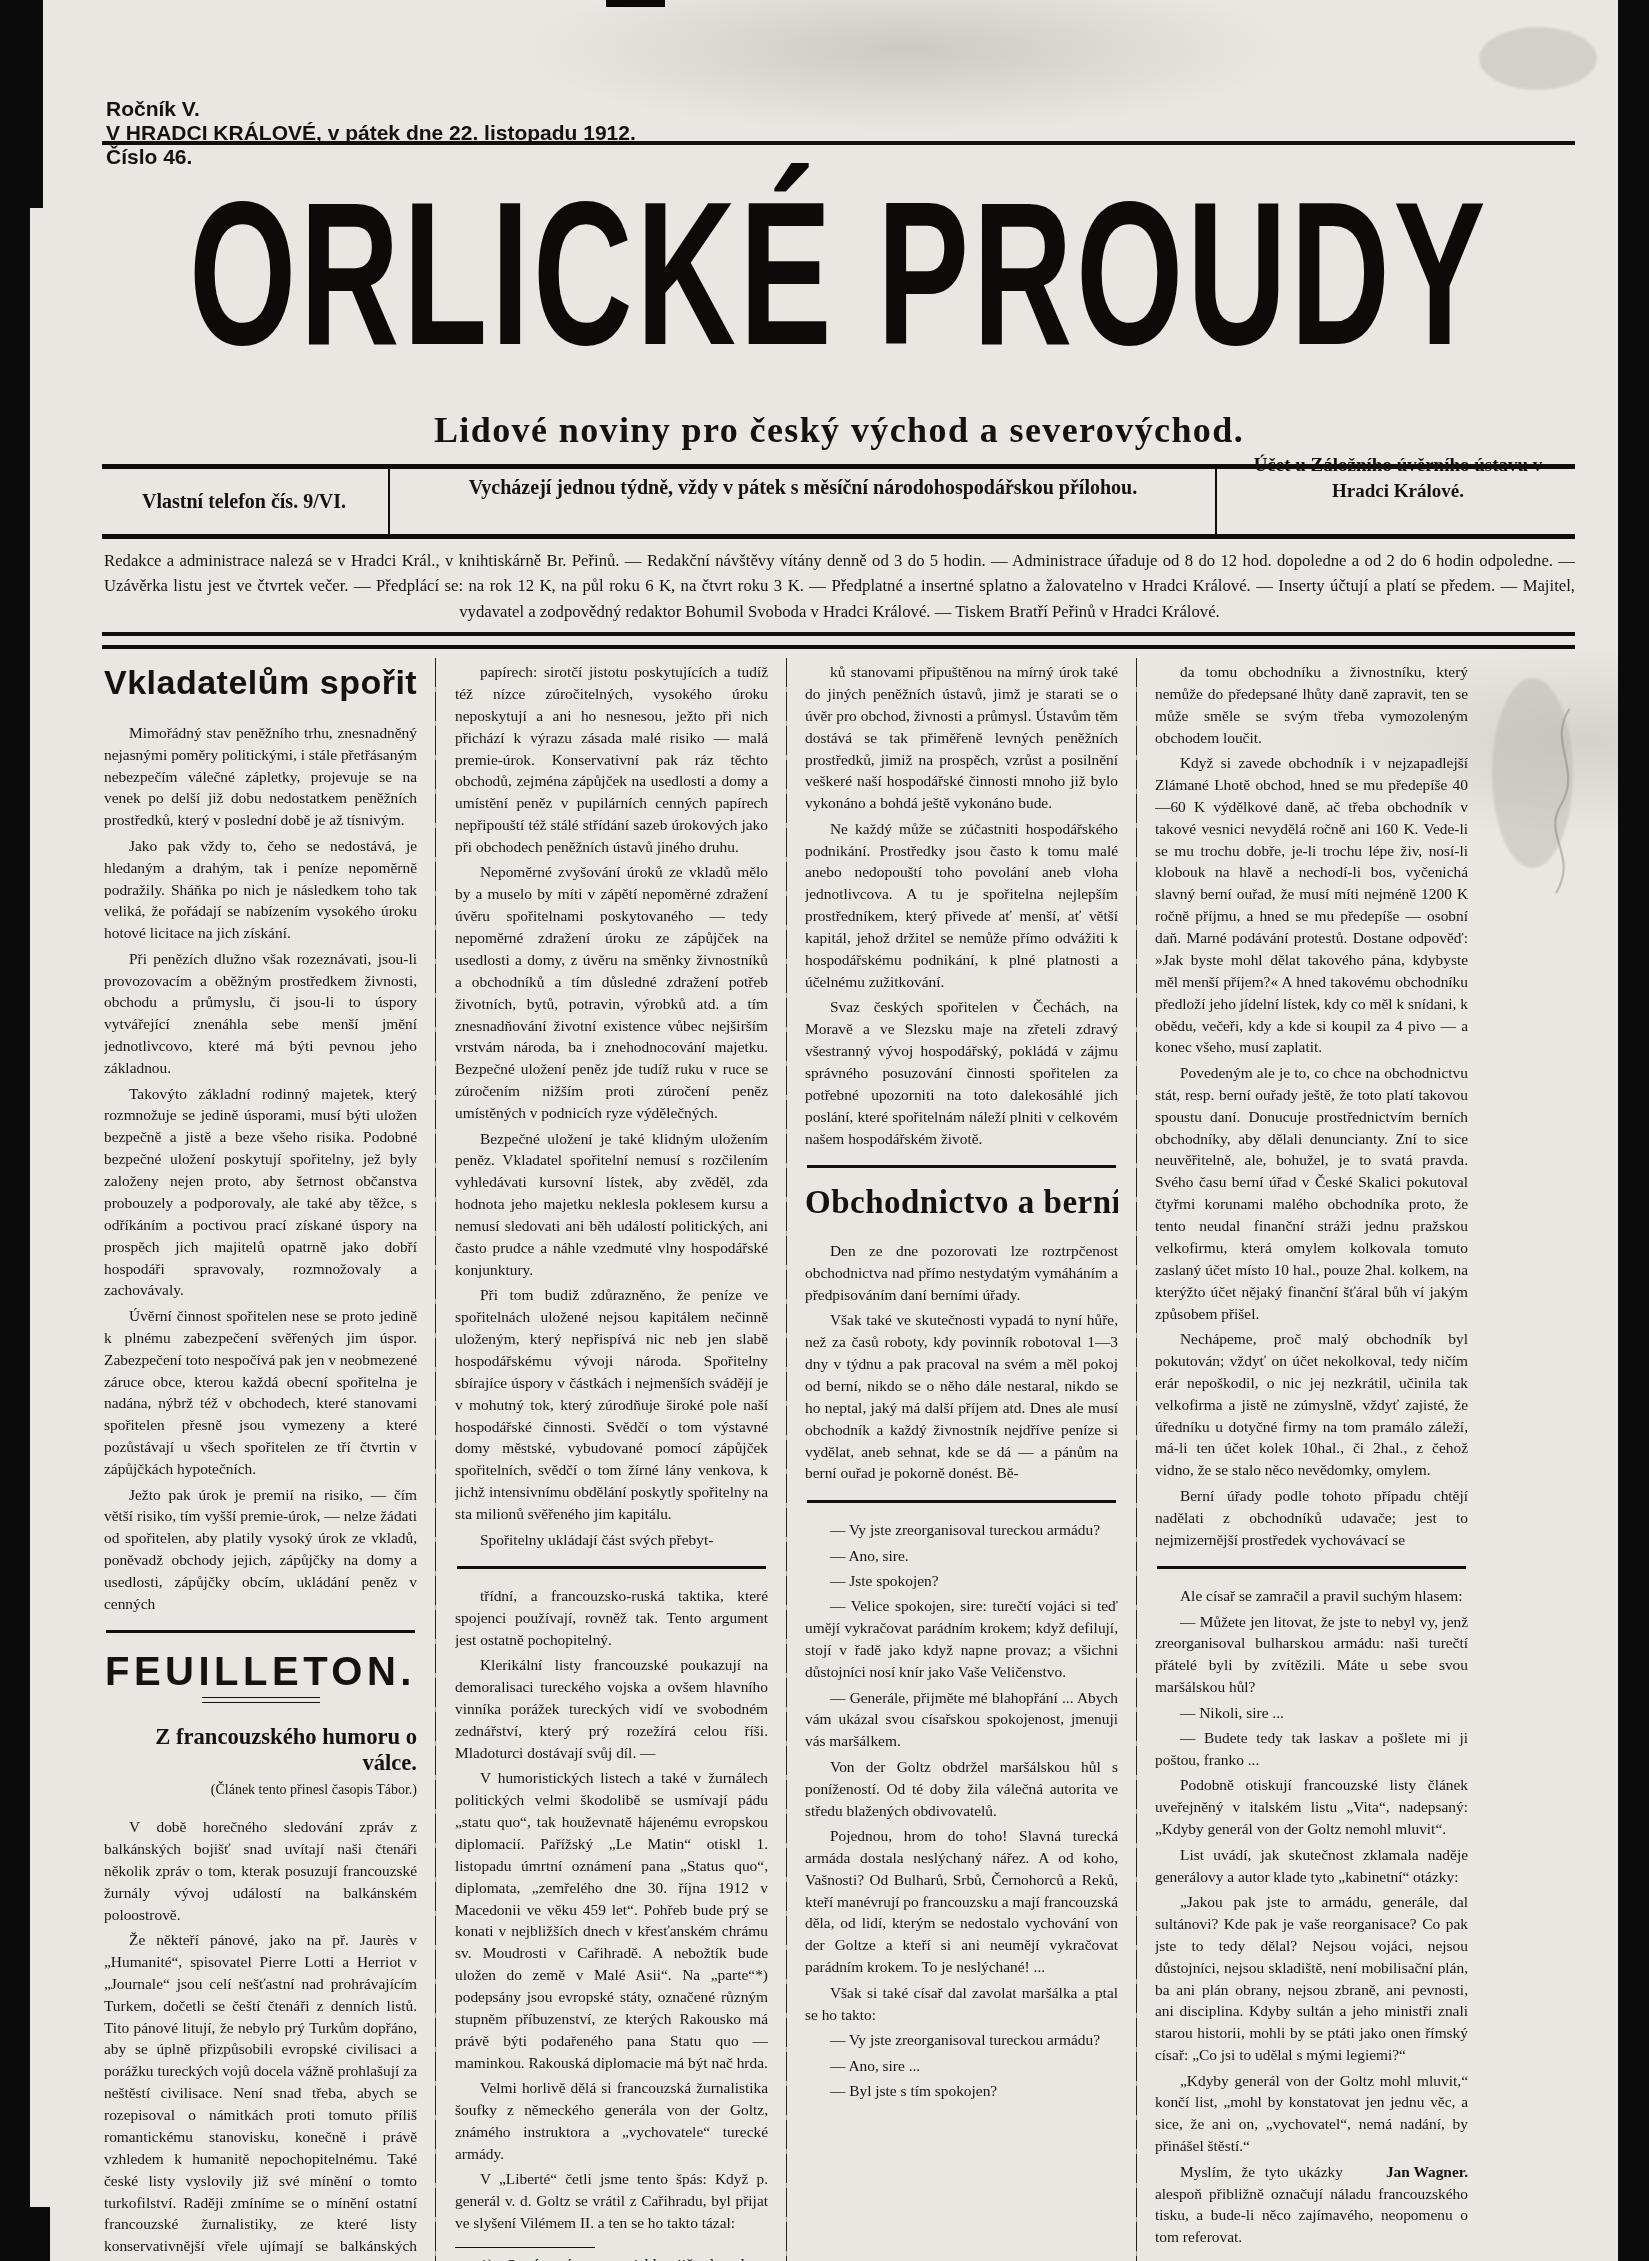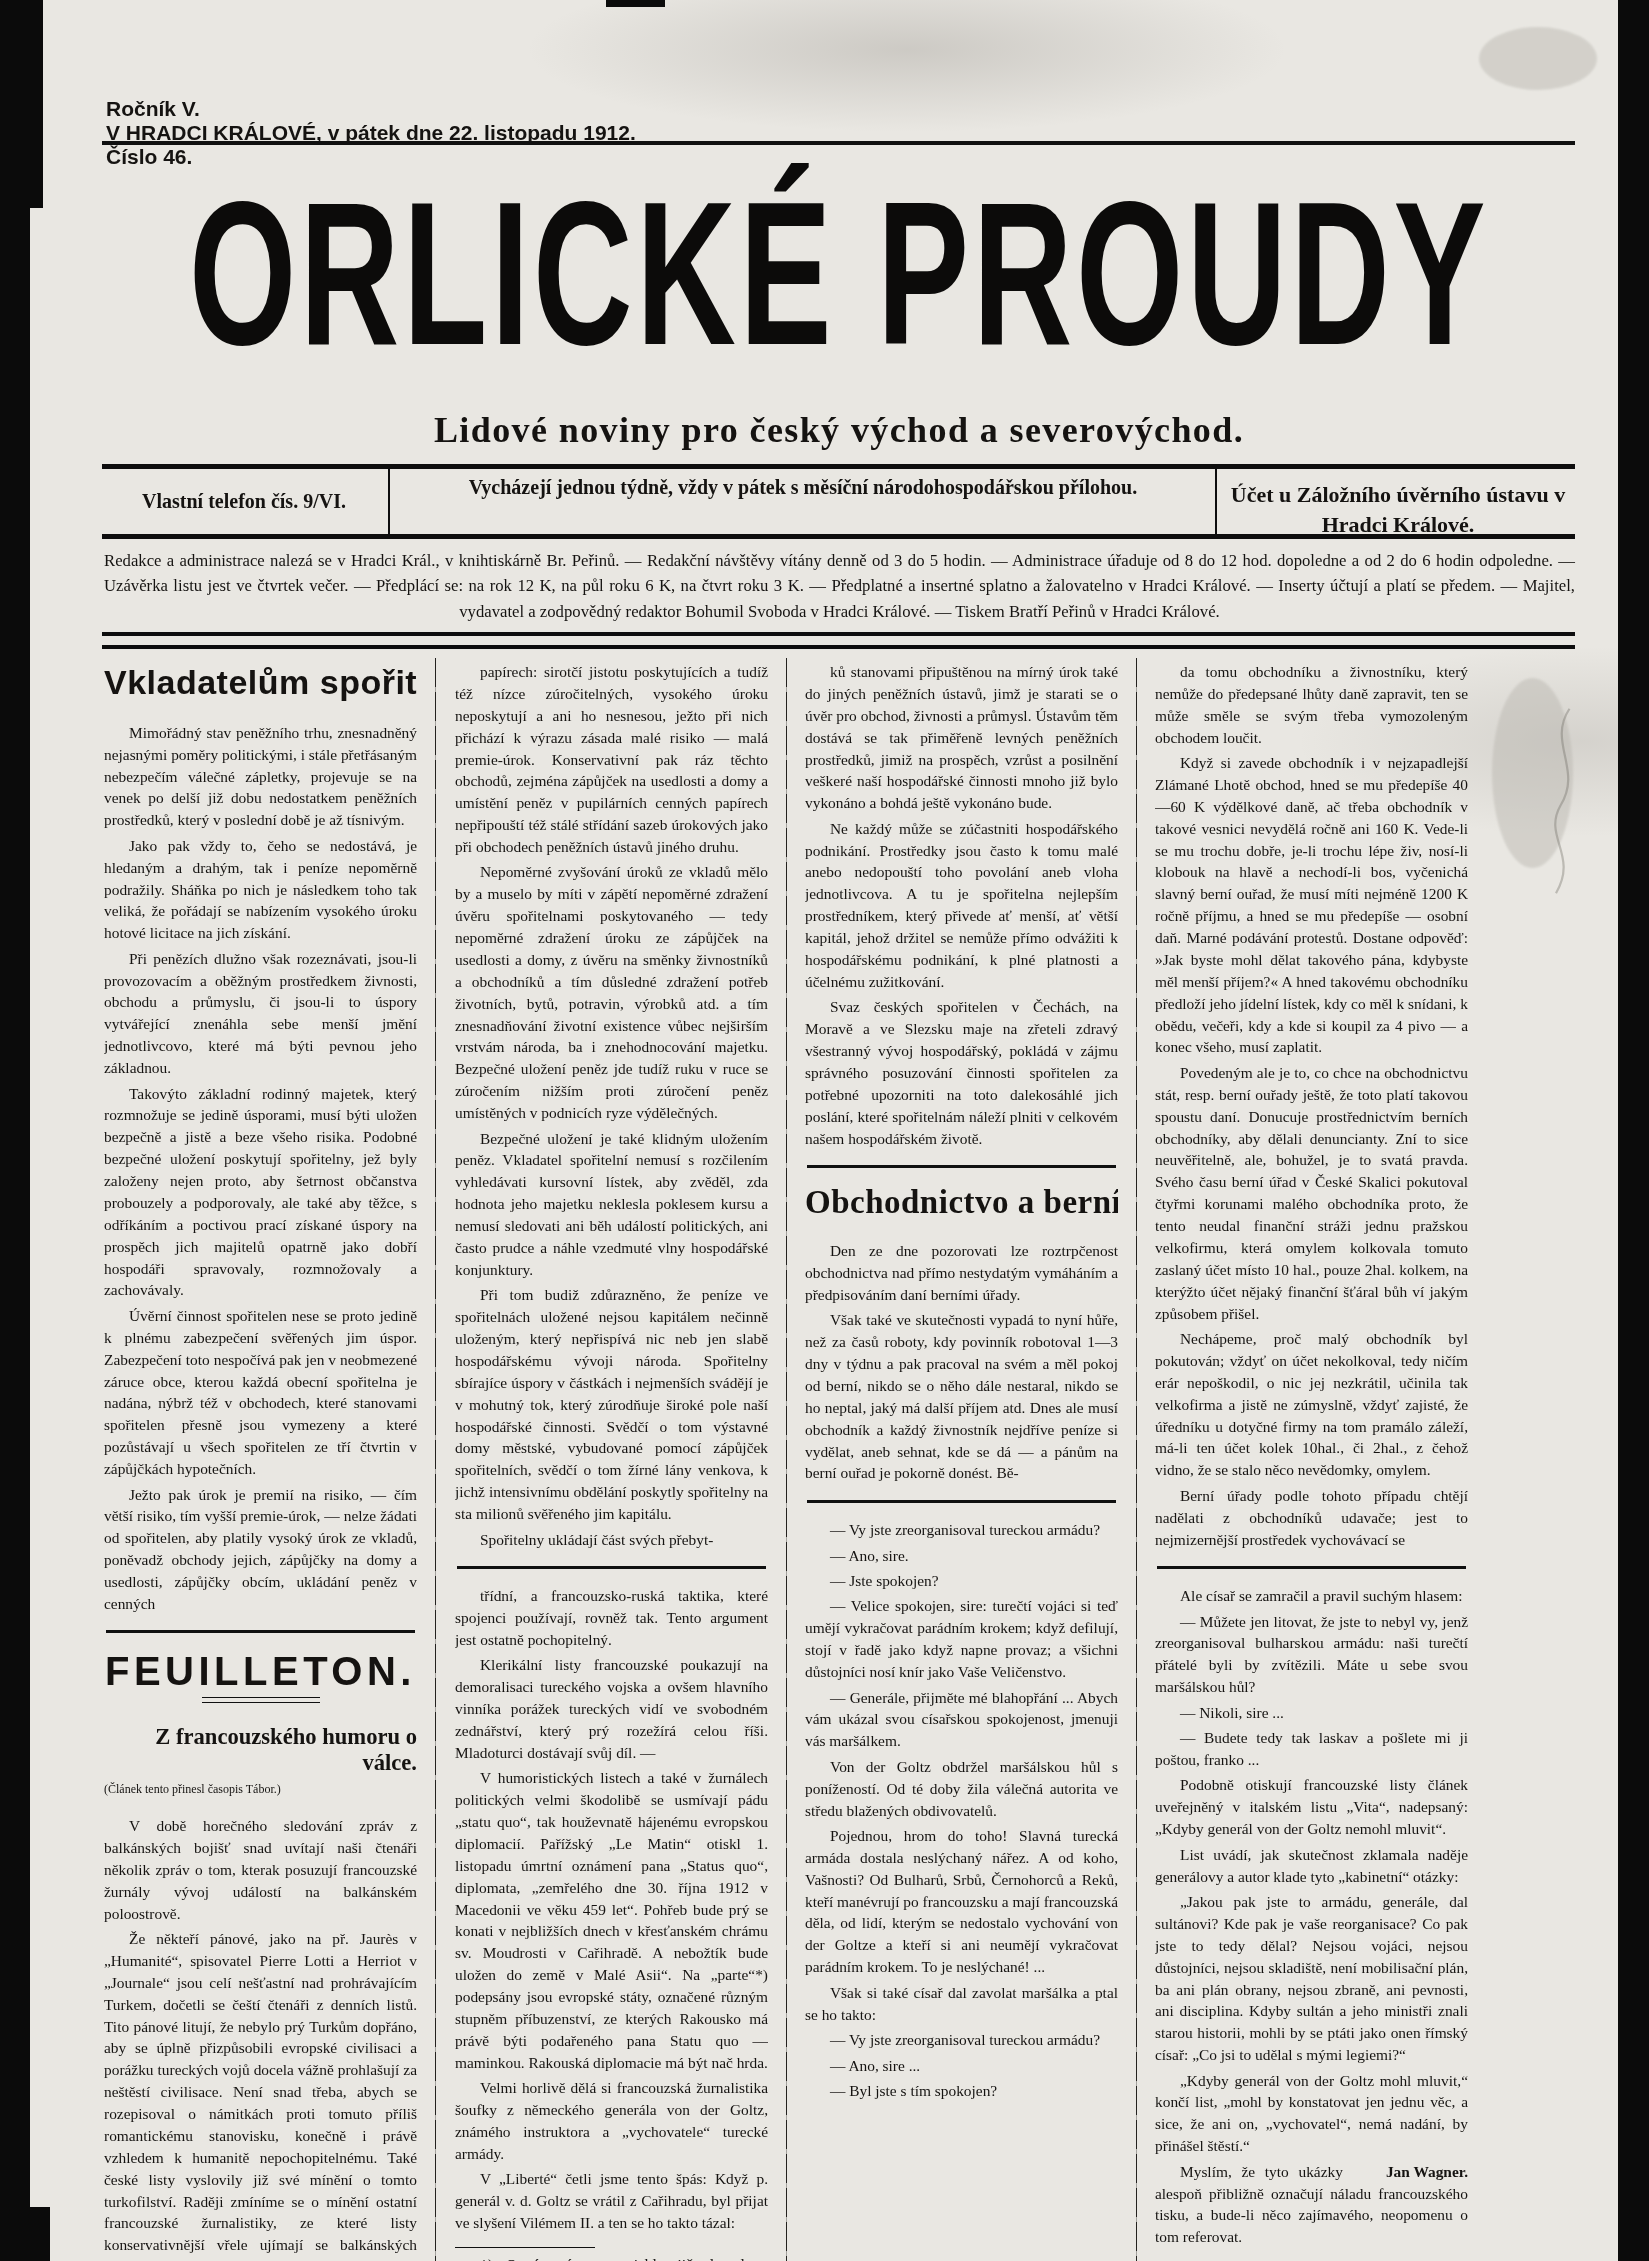--- a/index.html
+++ b/index.html
@@ -73,21 +73,21 @@
     margin:11.8px 0 19px 0;white-space:nowrap;letter-spacing:0.5px;
   }
   .section-rule{border-top:3.2px solid #101010;margin:15.4px 1.8px 16.3px 1.8px;}
   .feuilleton-title{
     font-family:"Liberation Sans", sans-serif;
     font-weight:bold;font-size:40px;letter-spacing:4.5px;text-align:center;
     margin:11.8px 0 2.7px 0;
   }
   .feuilleton-underline{width:118px;height:3.6px;border-top:1.4px solid #101010;border-bottom:1.4px solid #101010;margin:0 auto 21px auto;}
   .feuilleton-sub{font-weight:bold;font-size:22.6px;text-align:right;margin:0 0 6.3px 0;}
-  .feuilleton-note{font-size:12px;text-align:left;margin:0 0 18px 0;}
+  .feuilleton-note{font-size:14px;text-align:right;margin:0 0 18px 0;}
   .footnote-rule{width:140px;border-top:1.8px solid #101010;margin:13.6px 0 9px 0;}
   .footnote{font-size:16px;text-indent:25px;text-align:justify;}
   .closing .sig{float:right;font-weight:bold;padding-left:18px;}
   .end-rule{width:136px;border-top:1.8px solid #101010;margin:15.4px auto 0 auto;}
   .pencil{position:absolute;opacity:.35;}
 </style>
 </head>
 <body>
 
 <div class="page">
@@ -103,21 +103,21 @@
 
   <div class="masthead">ORLICKÉ PROUDY</div>
   <div class="subtitle">Lidové noviny pro český východ a severovýchod.</div>
 
   <div class="ib-rule" style="top:464px"></div>
   <div class="ib-rule" style="top:534px"></div>
   <div class="ib-div" style="left:388px;top:469px;height:65px"></div>
   <div class="ib-div" style="left:1215px;top:469px;height:65px"></div>
   <div class="ib-cell" style="left:113px;top:488px;width:262px">Vlastní telefon čís. 9/VI.</div>
   <div class="ib-cell" style="left:403px;top:474px;width:800px">Vycházejí jednou týdně, vždy v pátek s měsíční národohospodářskou přílohou.</div>
-  <div class="ib-cell" style="left:1226px;top:480px;width:344px;font-size:22px">Účet u Záložního úvěrního ústavu v Hradci Králové.</div>
+  <div class="ib-cell" style="left:1226px;top:452px;width:344px;font-size:19px">Účet u Záložního úvěrního ústavu v Hradci Králové.</div>
 
   <div class="imprint">Redakce a administrace nalezá se v Hradci Král., v knihtiskárně Br. Peřinů. — Redakční návštěvy vítány denně od 3 do 5 hodin. — Administrace úřaduje od 8 do 12 hod. dopoledne a od 2 do 6 hodin odpoledne. — Uzávěrka listu jest ve čtvrtek večer. — Předplácí se: na rok 12 K, na půl roku 6 K, na čtvrt roku 3 K. — Předplatné a insertné splatno a žalovatelno v Hradci Králové. — Inserty účtují a platí se předem. — Majitel, vydavatel a zodpovědný redaktor Bohumil Svoboda v Hradci Králové. — Tiskem Bratří Peřinů v Hradci Králové.</div>
   <div class="dbl-rule"></div>
 
   <div class="gutter" style="left:435px"></div>
   <div class="gutter" style="left:786px"></div>
   <div class="gutter" style="left:1136px"></div>
 
   <div class="col" style="left:104px">
     <div class="article-title">Vkladatelům spořitelen.</div>

